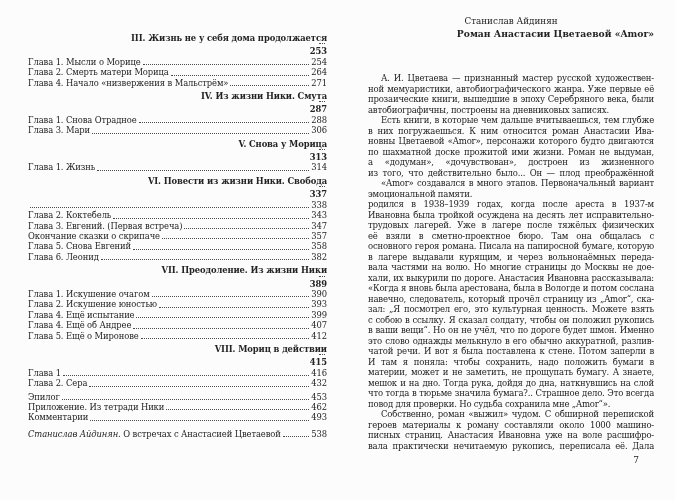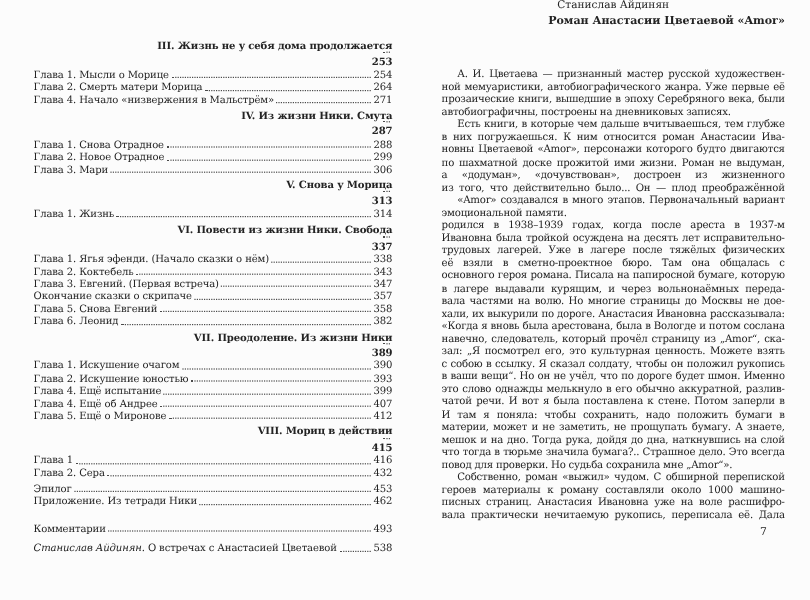--- a/index.html
+++ b/index.html
@@ -8,37 +8,37 @@
     background:#fcfcfc;
     font-family:"DejaVu Serif", serif;
     color:#232323;
     overflow:hidden;
   }
   .spread { position:relative; width:675px; height:500px; }
 
   
   .left-page { position:absolute; left:28px; top:33px; width:299px; }
   .toc-group + .toc-group { margin-top:3px; }
-  .toc-group.gap-large { margin-top:12px; }
+  .toc-group.gap-large { margin-top:0; }
   .toc-group.gap-medium { margin-top:6px; }
   .toc-row {
     display:flex; align-items:flex-end;
     font-size:8.4px; line-height:10.4px;
     letter-spacing:-0.1px; white-space:nowrap;
   }
   .toc-row.toc-bold { font-weight:bold;flex-direction:column; }
   .toc-leader {
     flex:1; min-width:6px;
     border-bottom:1.2px dotted #4a4a4a;
     margin:0 2px 2px 2px;
   }
   .toc-page { white-space:nowrap; }
 
   
-  .right-page { position:absolute; left:368px; top:0; width:286px; }
+  .right-page { position:absolute; left:368px; top:16px; width:286px; }
   .rp-author { text-align:center; font-size:8.8px; line-height:11px; }
   .rp-title  { text-align:right; font-size:9.2px; line-height:12px; font-weight:bold; margin-top:1px; }
   .rp-body   { margin-top:33px; font-size:8.5px; letter-spacing:-0.2px; }
   .bline {
     line-height:10.5px; max-height:10.5px; overflow:hidden;
     text-align:justify; text-align-last:justify;
   }
   .bline.first { text-indent:13px; }
   .bline.last  { text-align-last:left; }
   .rp-pagenum { margin-top:4px; text-align:right; padding-right:15px; font-size:9px; }
@@ -77,25 +77,20 @@
             <span class="toc-label">IV. Из жизни Ники. Смута</span>
             <span class="toc-leader"></span>
             <span class="toc-page">287</span>
           </div>
           <div class="toc-row">
             <span class="toc-label">Глава 1. Снова Отрадное</span>
             <span class="toc-leader"></span>
             <span class="toc-page">288</span>
           </div>
           <div class="toc-row">
-            <span class="toc-label">Глава 2. Новое Отрадное</span>
-            <span class="toc-leader"></span>
-            <span class="toc-page">299</span>
-          </div>
-          <div class="toc-row">
             <span class="toc-label">Глава 3. Мари</span>
             <span class="toc-leader"></span>
             <span class="toc-page">306</span>
           </div>
         </div>
         <div class="toc-group">
           <div class="toc-row toc-bold">
             <span class="toc-label">V. Снова у Морица</span>
             <span class="toc-leader"></span>
             <span class="toc-page">313</span>
@@ -106,21 +101,20 @@
             <span class="toc-page">314</span>
           </div>
         </div>
         <div class="toc-group">
           <div class="toc-row toc-bold">
             <span class="toc-label">VI. Повести из жизни Ники. Свобода</span>
             <span class="toc-leader"></span>
             <span class="toc-page">337</span>
           </div>
           <div class="toc-row">
-            <span class="toc-label">Глава 1. Ягья эфенди. (Начало сказки о нём)</span>
             <span class="toc-leader"></span>
             <span class="toc-page">338</span>
           </div>
           <div class="toc-row">
             <span class="toc-label">Глава 2. Коктебель</span>
             <span class="toc-leader"></span>
             <span class="toc-page">343</span>
           </div>
           <div class="toc-row">
             <span class="toc-label">Глава 3. Евгений. (Первая встреча)</span>

